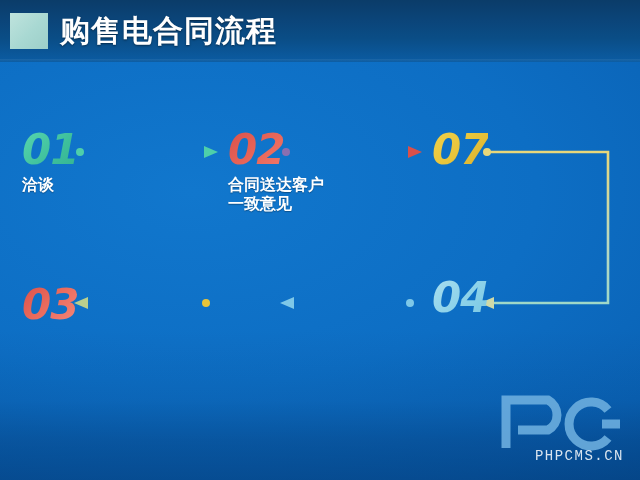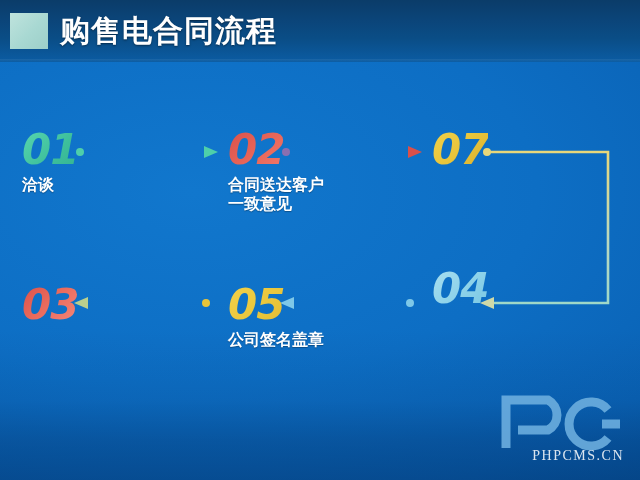--- a/index.html
+++ b/index.html
@@ -74,36 +74,36 @@
   }
   .n-cyan{
     background:linear-gradient(135deg,#a9dff0 0%,#8fd3ea 50%,#78c7e3 100%);
     -webkit-background-clip:text;background-clip:text;
     -webkit-text-fill-color:transparent;color:transparent;
   }
 
   #s01{left:22px;top:128px;}
   #s02{left:228px;top:128px;}
   #s03{left:432px;top:128px;}
-  #s04{left:432px;top:267px;}
+  #s04{left:432px;top:276px;}
   #s05{left:228px;top:283px;}
   #s06{left:22px;top:283px;}
 
   
   #wires{position:absolute;left:0;top:0;width:640px;height:480px;}
 
   
   #watermark{
     position:absolute;right:14px;bottom:14px;width:140px;height:80px;
     opacity:0.92;
   }
   #wm-text{
     position:absolute;right:16px;bottom:16px;
     font-size:14px;letter-spacing:1.5px;color:#ffffff;opacity:0.85;
-    font-family:Liberation Serif, serif;
+    font-family:Liberation Mono, monospace;
   }
 </style>
 </head>
 <body>
 
 <div id="slide">
 
   <div id="header">
     <div id="title-accent"></div>
     <div id="title-text">购售电合同流程</div>
@@ -179,24 +179,20 @@
   </div>
 
   <div class="step" id="s03">
     <div class="step-num n-gold">07</div>
   </div>
 
   <div class="step" id="s04">
     <div class="step-num n-cyan">04</div>
   </div>
 
-  <div class="step" id="s05">
-    <div class="step-num n-gold">05</div>
-    <div class="step-label">公司签名盖章</div>
-  </div>
 
   <div class="step" id="s06">
     <div class="step-num n-red">03</div>
   </div>
 
   <svg id="watermark" viewBox="0 0 140 80">
     <g fill="none" stroke="#6fb0e0" stroke-width="9" opacity="0.95">
       <path d="M20,62 L20,14 L62,14 A17,17 0 0 1 62,44 L32,44"></path>
       <path d="M122,24 A22,22 0 1 0 122,52"></path>
       <path d="M116,38 L134,38"></path>

